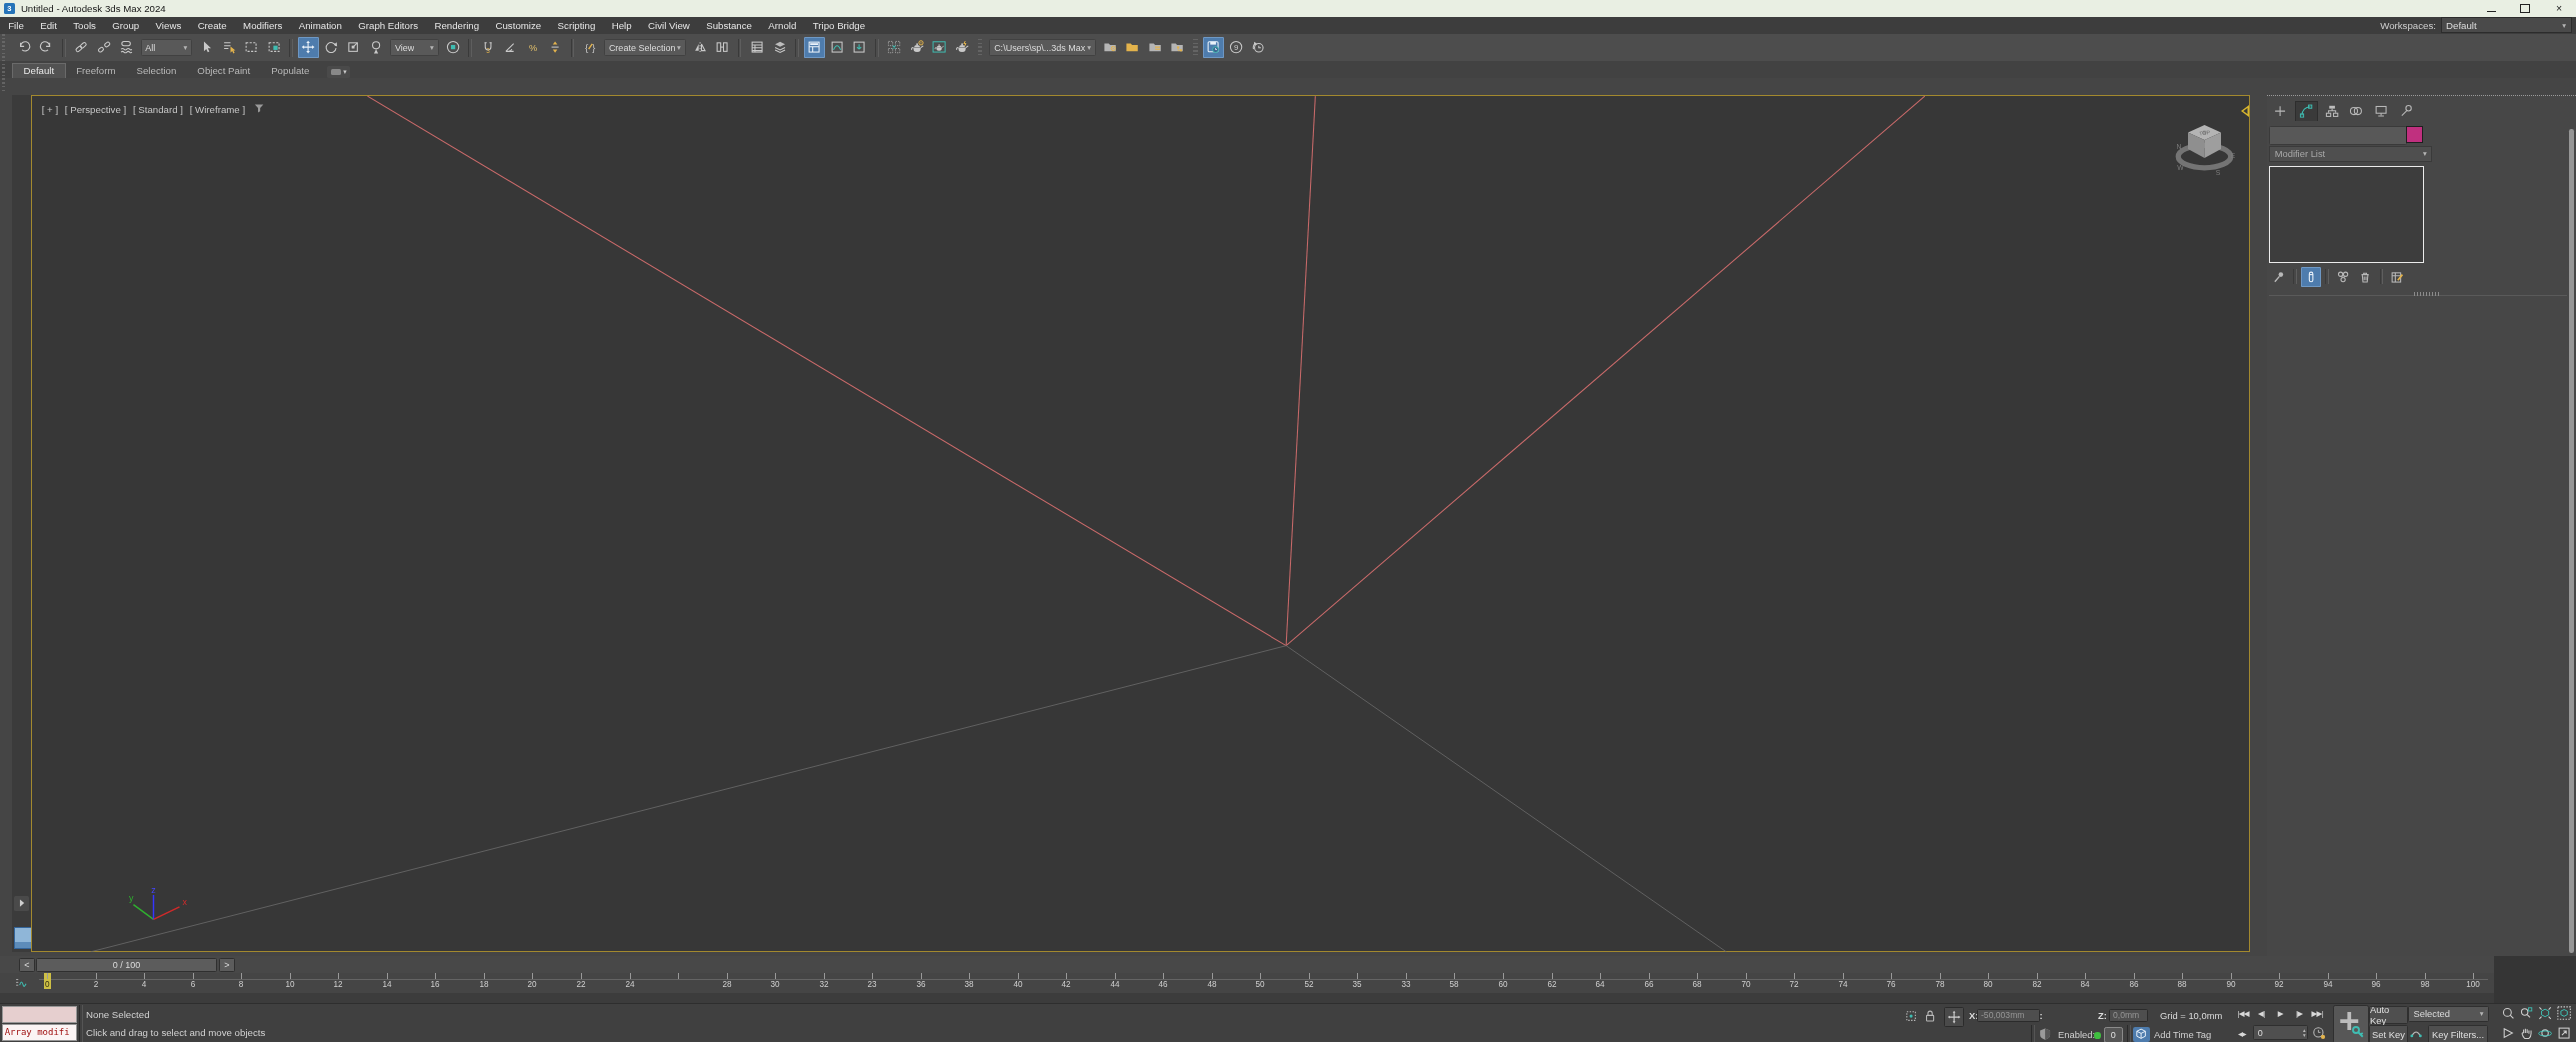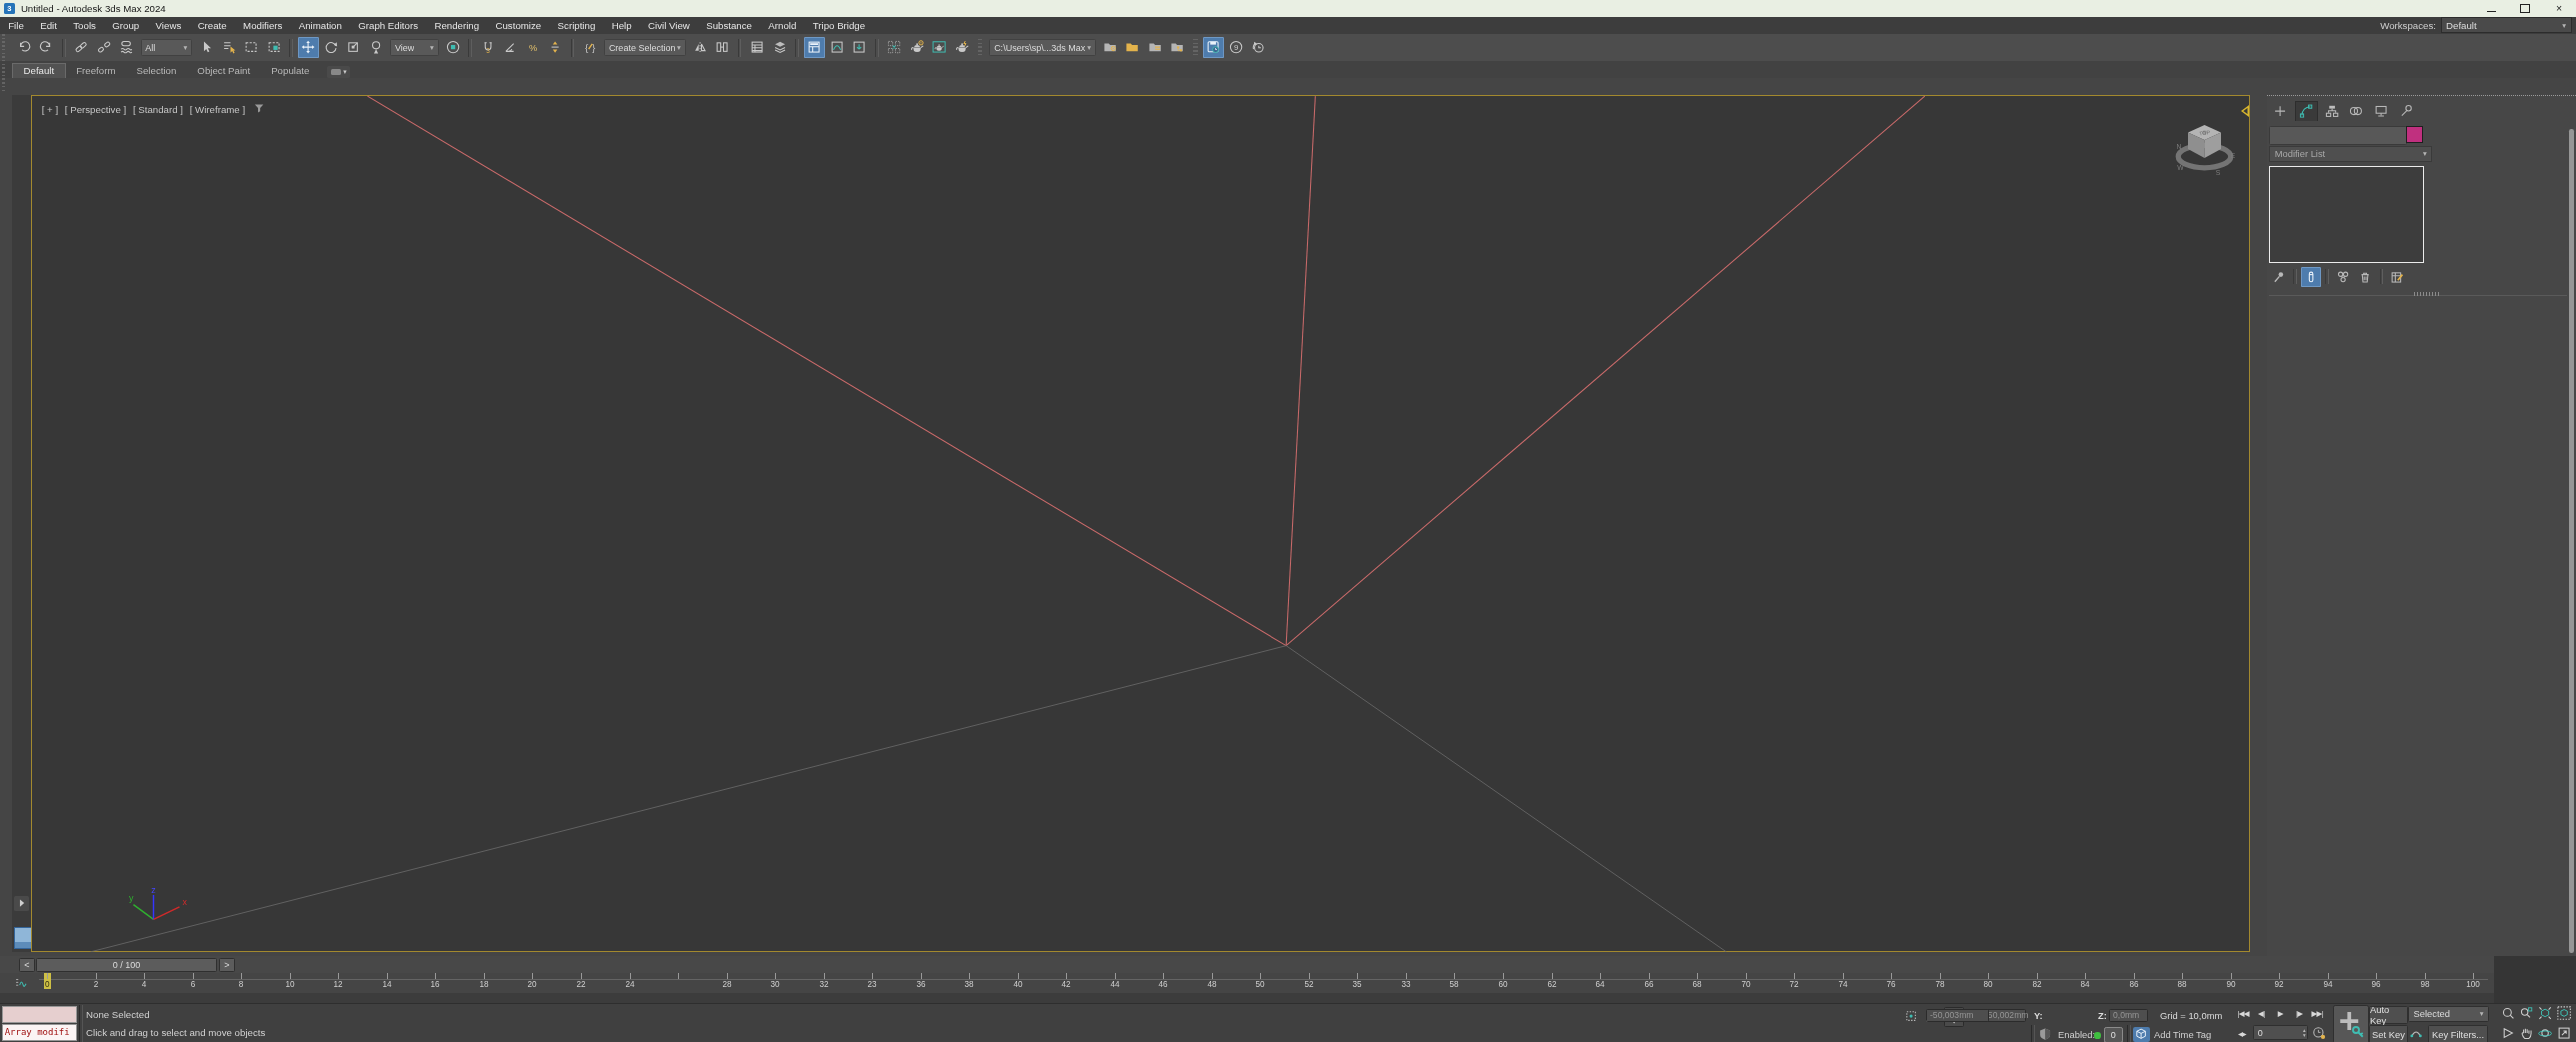--- a/index.html
+++ b/index.html
@@ -873,21 +873,21 @@
     </div>
     <div class="sb-ic" style="left:1944px;top:3px;width:18px;height:18px;border:0.7px solid #2b2b2b;background:#4a4a4a;border-radius:1.5px;">
       <svg class="ic" viewBox="0 0 20 20">
           <path d="M10 3v14M3 10h14" stroke="#cfcfcf" stroke-width="1.6"></path>
           <path d="M10 1 L8 4 h4 Z M10 19 L8 16 h4 Z M1 10 L4 8 v4 Z M19 10 L16 8 v4 Z" fill="#cfcfcf"></path>
         </svg>
     </div>
     <div class="coord-label" style="left:1969px;">X:</div>
     <div class="coord-field" style="left:1981px;width:45px;">-50,002mm</div>
     <div class="coord-label" style="left:2034px;">Y:</div>
-    <div class="coord-field" style="left:1926px;width:63px;">-50,003mm</div>
+    <div class="coord-field" style="left:1977px;width:63px;">-50,003mm</div>
     <div class="coord-label" style="left:2098px;">Z:</div>
     <div class="coord-field" style="left:2109px;width:39px;">0,0mm</div>
     <div class="grid-label" style="left:2160px;">Grid = 10,0mm</div>
 
     <div class="status-vsep" style="left:2031px;top:21px;height:16.5px;"></div>
     <div class="sb-ic" style="left:2037px;top:22px;">
       <svg class="ic" viewBox="0 0 20 20">
           <path d="M10 2 L17 5 V11 Q17 16 10 18 Q3 16 3 11 V5 Z" fill="#9a9a9a"></path>
           <path d="M10 2 L17 5 V11 Q17 16 10 18 Z" fill="#575757"></path>
         </svg>

